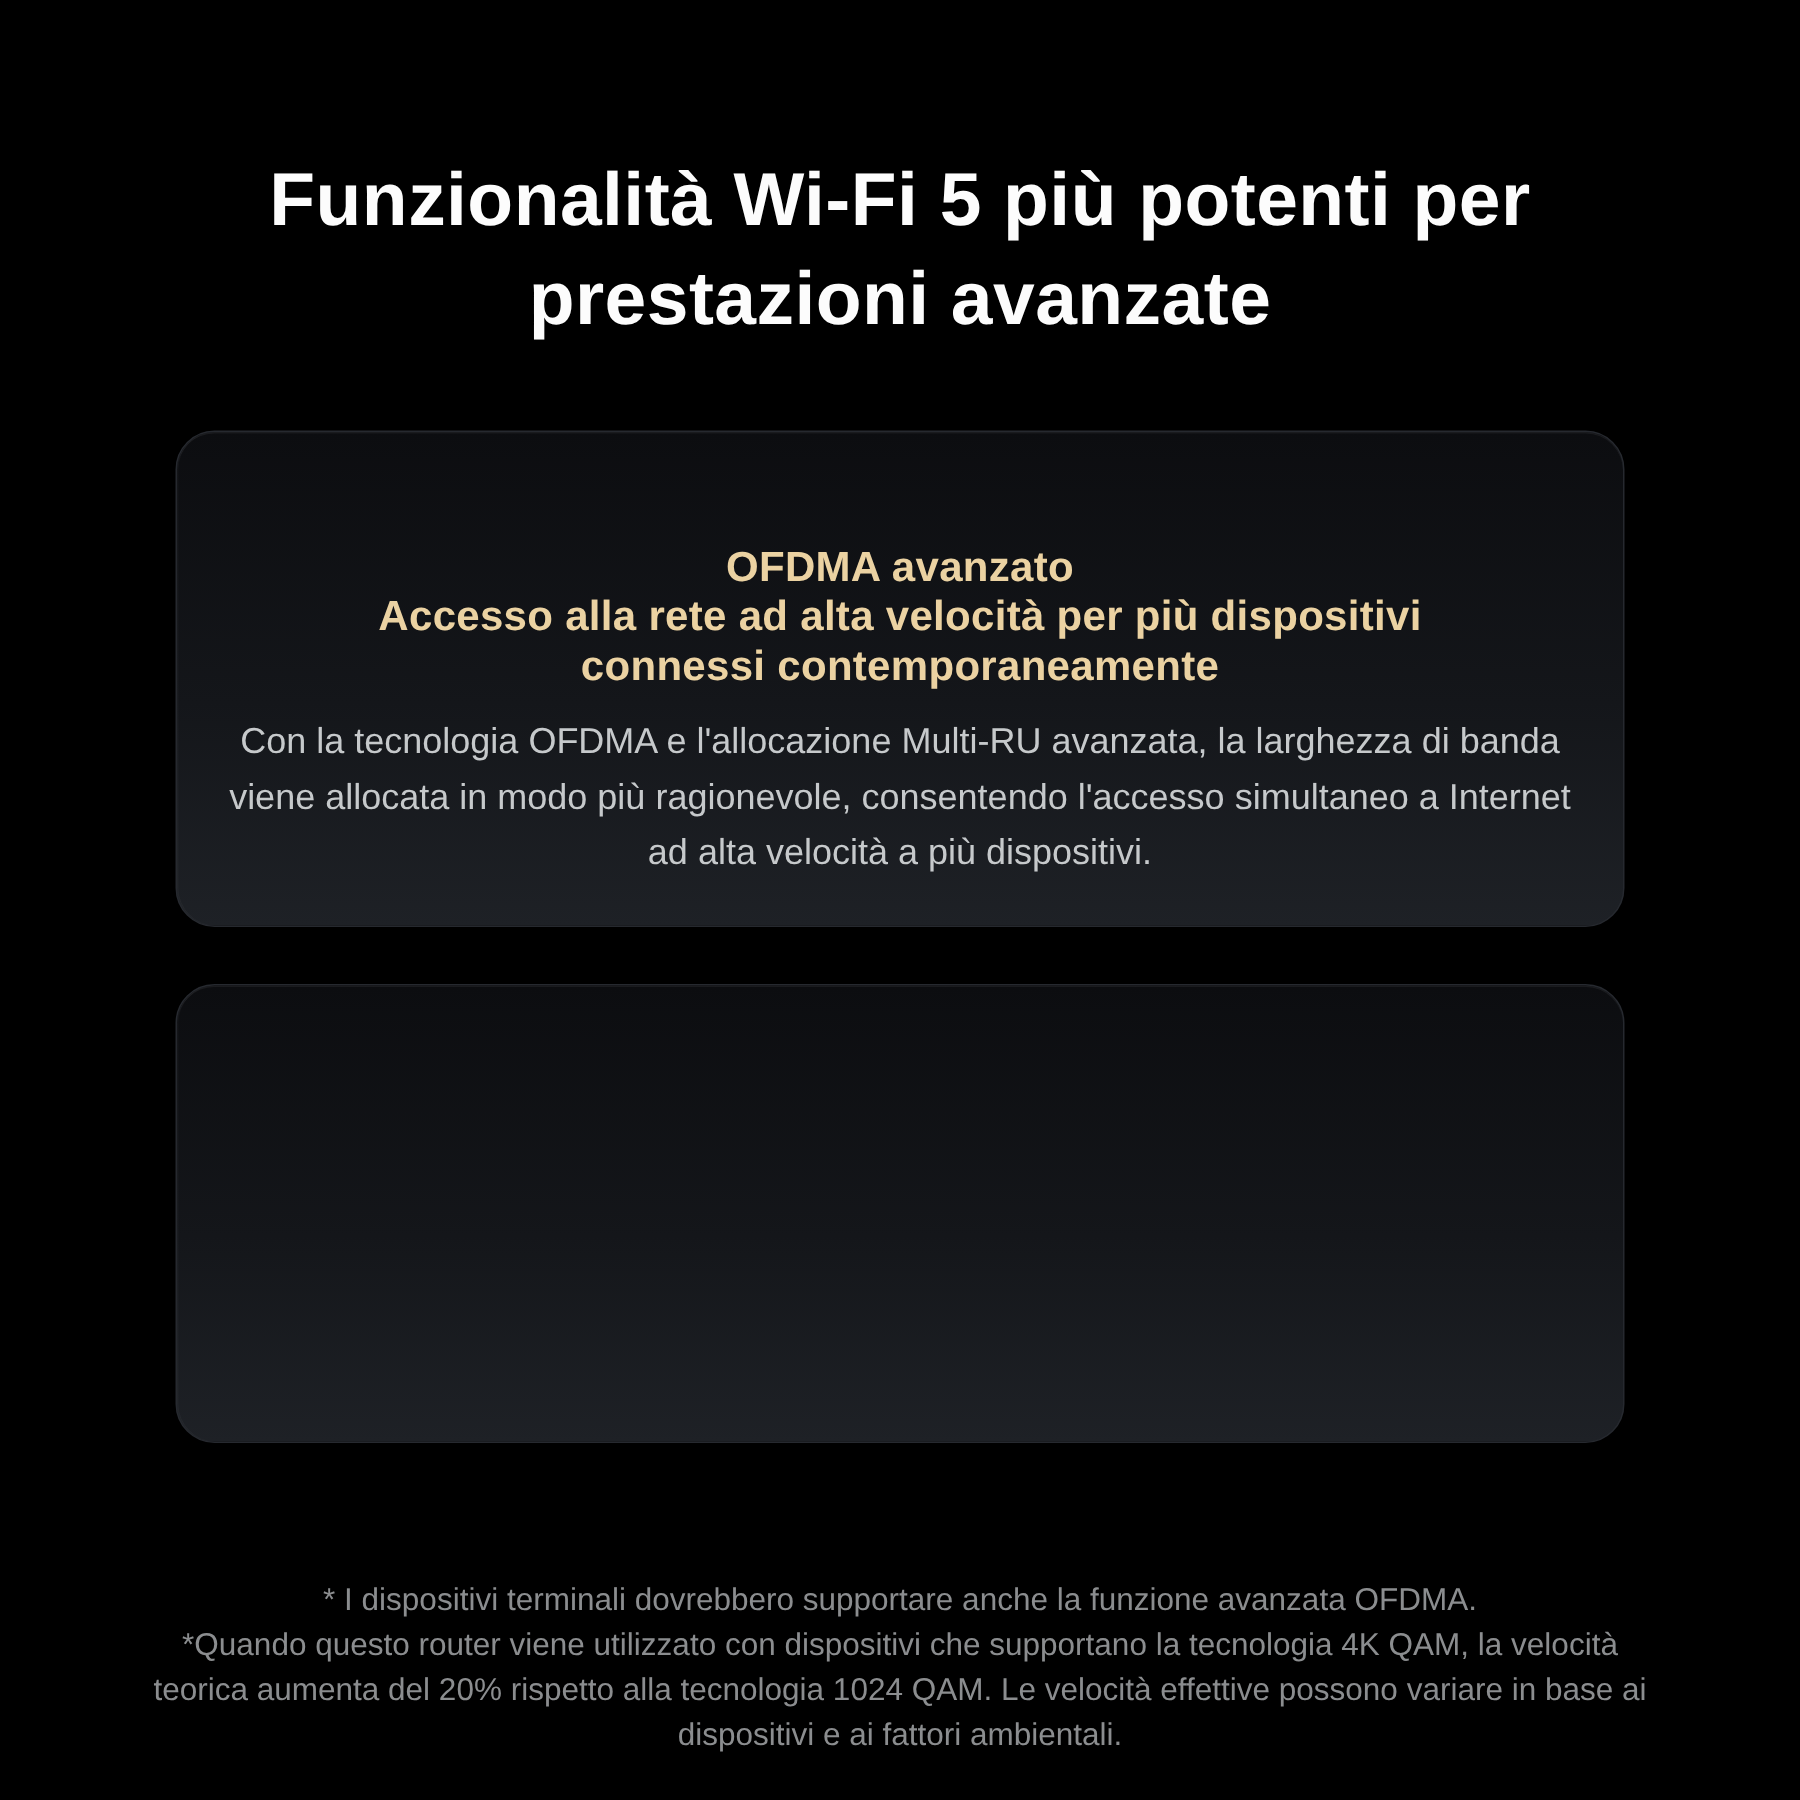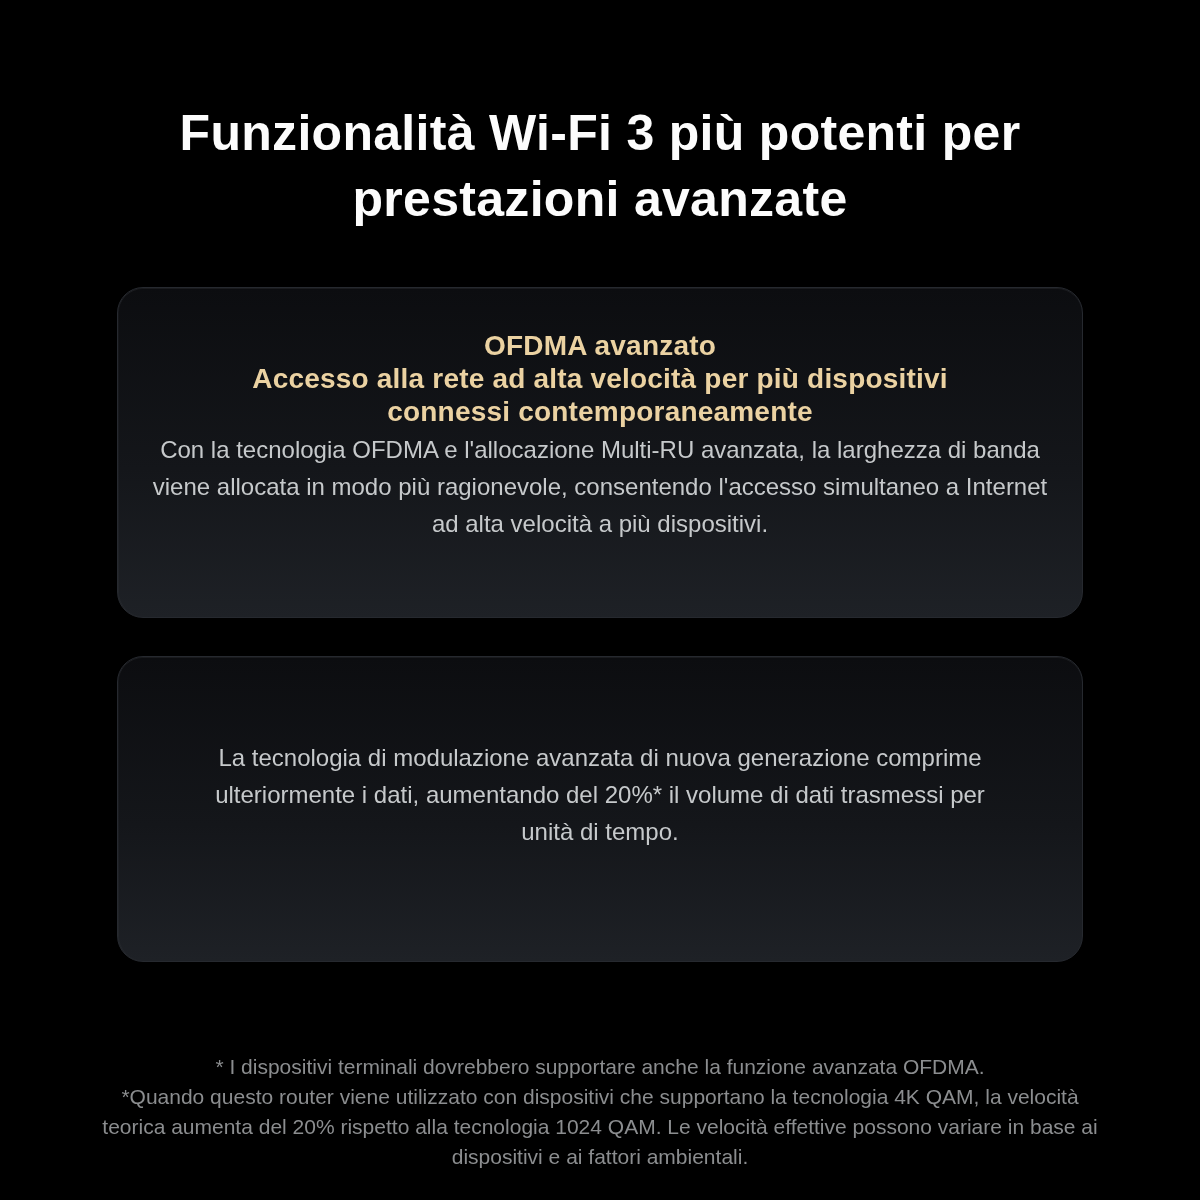--- a/index.html
+++ b/index.html
@@ -39,75 +39,72 @@
     box-sizing: border-box;
     border-radius: 26px;
     background: linear-gradient(180deg, #0c0d10 0%, #14161a 55%, #1e2126 100%);
     border: 1px solid #26292f;
     box-shadow: inset 0 1px 0 rgba(255,255,255,0.06), inset 1px 0 0 rgba(255,255,255,0.03);
     display: flex;
     flex-direction: column;
     align-items: center;
     text-align: center;
   }
-  .card-1 { top: 287px; height: 331px; padding-top: 41px; }
+  .card-1 { top: 287px; height: 331px; padding-top: 73px; }
   .card-2 { top: 656px; height: 306px; padding-top: 58px; }
 
   .card-heading {
     margin: 0;
     max-width: 950px;
     color: #ebd2a2;
     font-size: 28px;
     line-height: 33px;
     font-weight: 700;
     letter-spacing: 0.2px;
   }
   .card-body {
     max-width: 960px;
     color: #c6c9cb;
     font-size: 24px;
     line-height: 37px;
     font-weight: 400;
   }
-  .card-1 .card-body { margin: 3px 0 0; }
+  .card-1 .card-body { margin: 16px 0 0; }
   .card-2 .card-body { margin: 24px 0 0; }
 
   .footnote {
     position: absolute;
     top: 1020px;
     left: 30px;
     width: 1140px;
     text-align: center;
     color: #8b8d8f;
     font-size: 21px;
     line-height: 30px;
     font-weight: 400;
   }
 </style>
 </head>
 <body>
 
 <div class="page">
 
-  <h1 class="title multiline">Funzionalità Wi-Fi 3 più potenti per
+  <h1 class="title multiline">Funzionalità Wi-Fi 5 più potenti per
 prestazioni avanzate</h1>
 
   <section class="card card-1">
     <h2 class="card-heading multiline">OFDMA avanzato
 Accesso alla rete ad alta velocità per più dispositivi
 connessi contemporaneamente</h2>
     <p class="card-body multiline">Con la tecnologia OFDMA e l'allocazione Multi-RU avanzata, la larghezza di banda
 viene allocata in modo più ragionevole, consentendo l'accesso simultaneo a Internet
 ad alta velocità a più dispositivi.</p>
   </section>
 
   <section class="card card-2">
-    <p class="card-body multiline">La tecnologia di modulazione avanzata di nuova generazione comprime
-ulteriormente i dati, aumentando del 20%* il volume di dati trasmessi per
-unità di tempo.</p>
   </section>
 
   <footer class="footnote multiline">* I dispositivi terminali dovrebbero supportare anche la funzione avanzata OFDMA.
 *Quando questo router viene utilizzato con dispositivi che supportano la tecnologia 4K QAM, la velocità
 teorica aumenta del 20% rispetto alla tecnologia 1024 QAM. Le velocità effettive possono variare in base ai
 dispositivi e ai fattori ambientali.</footer>
 
 </div>
 
 </body></html>

